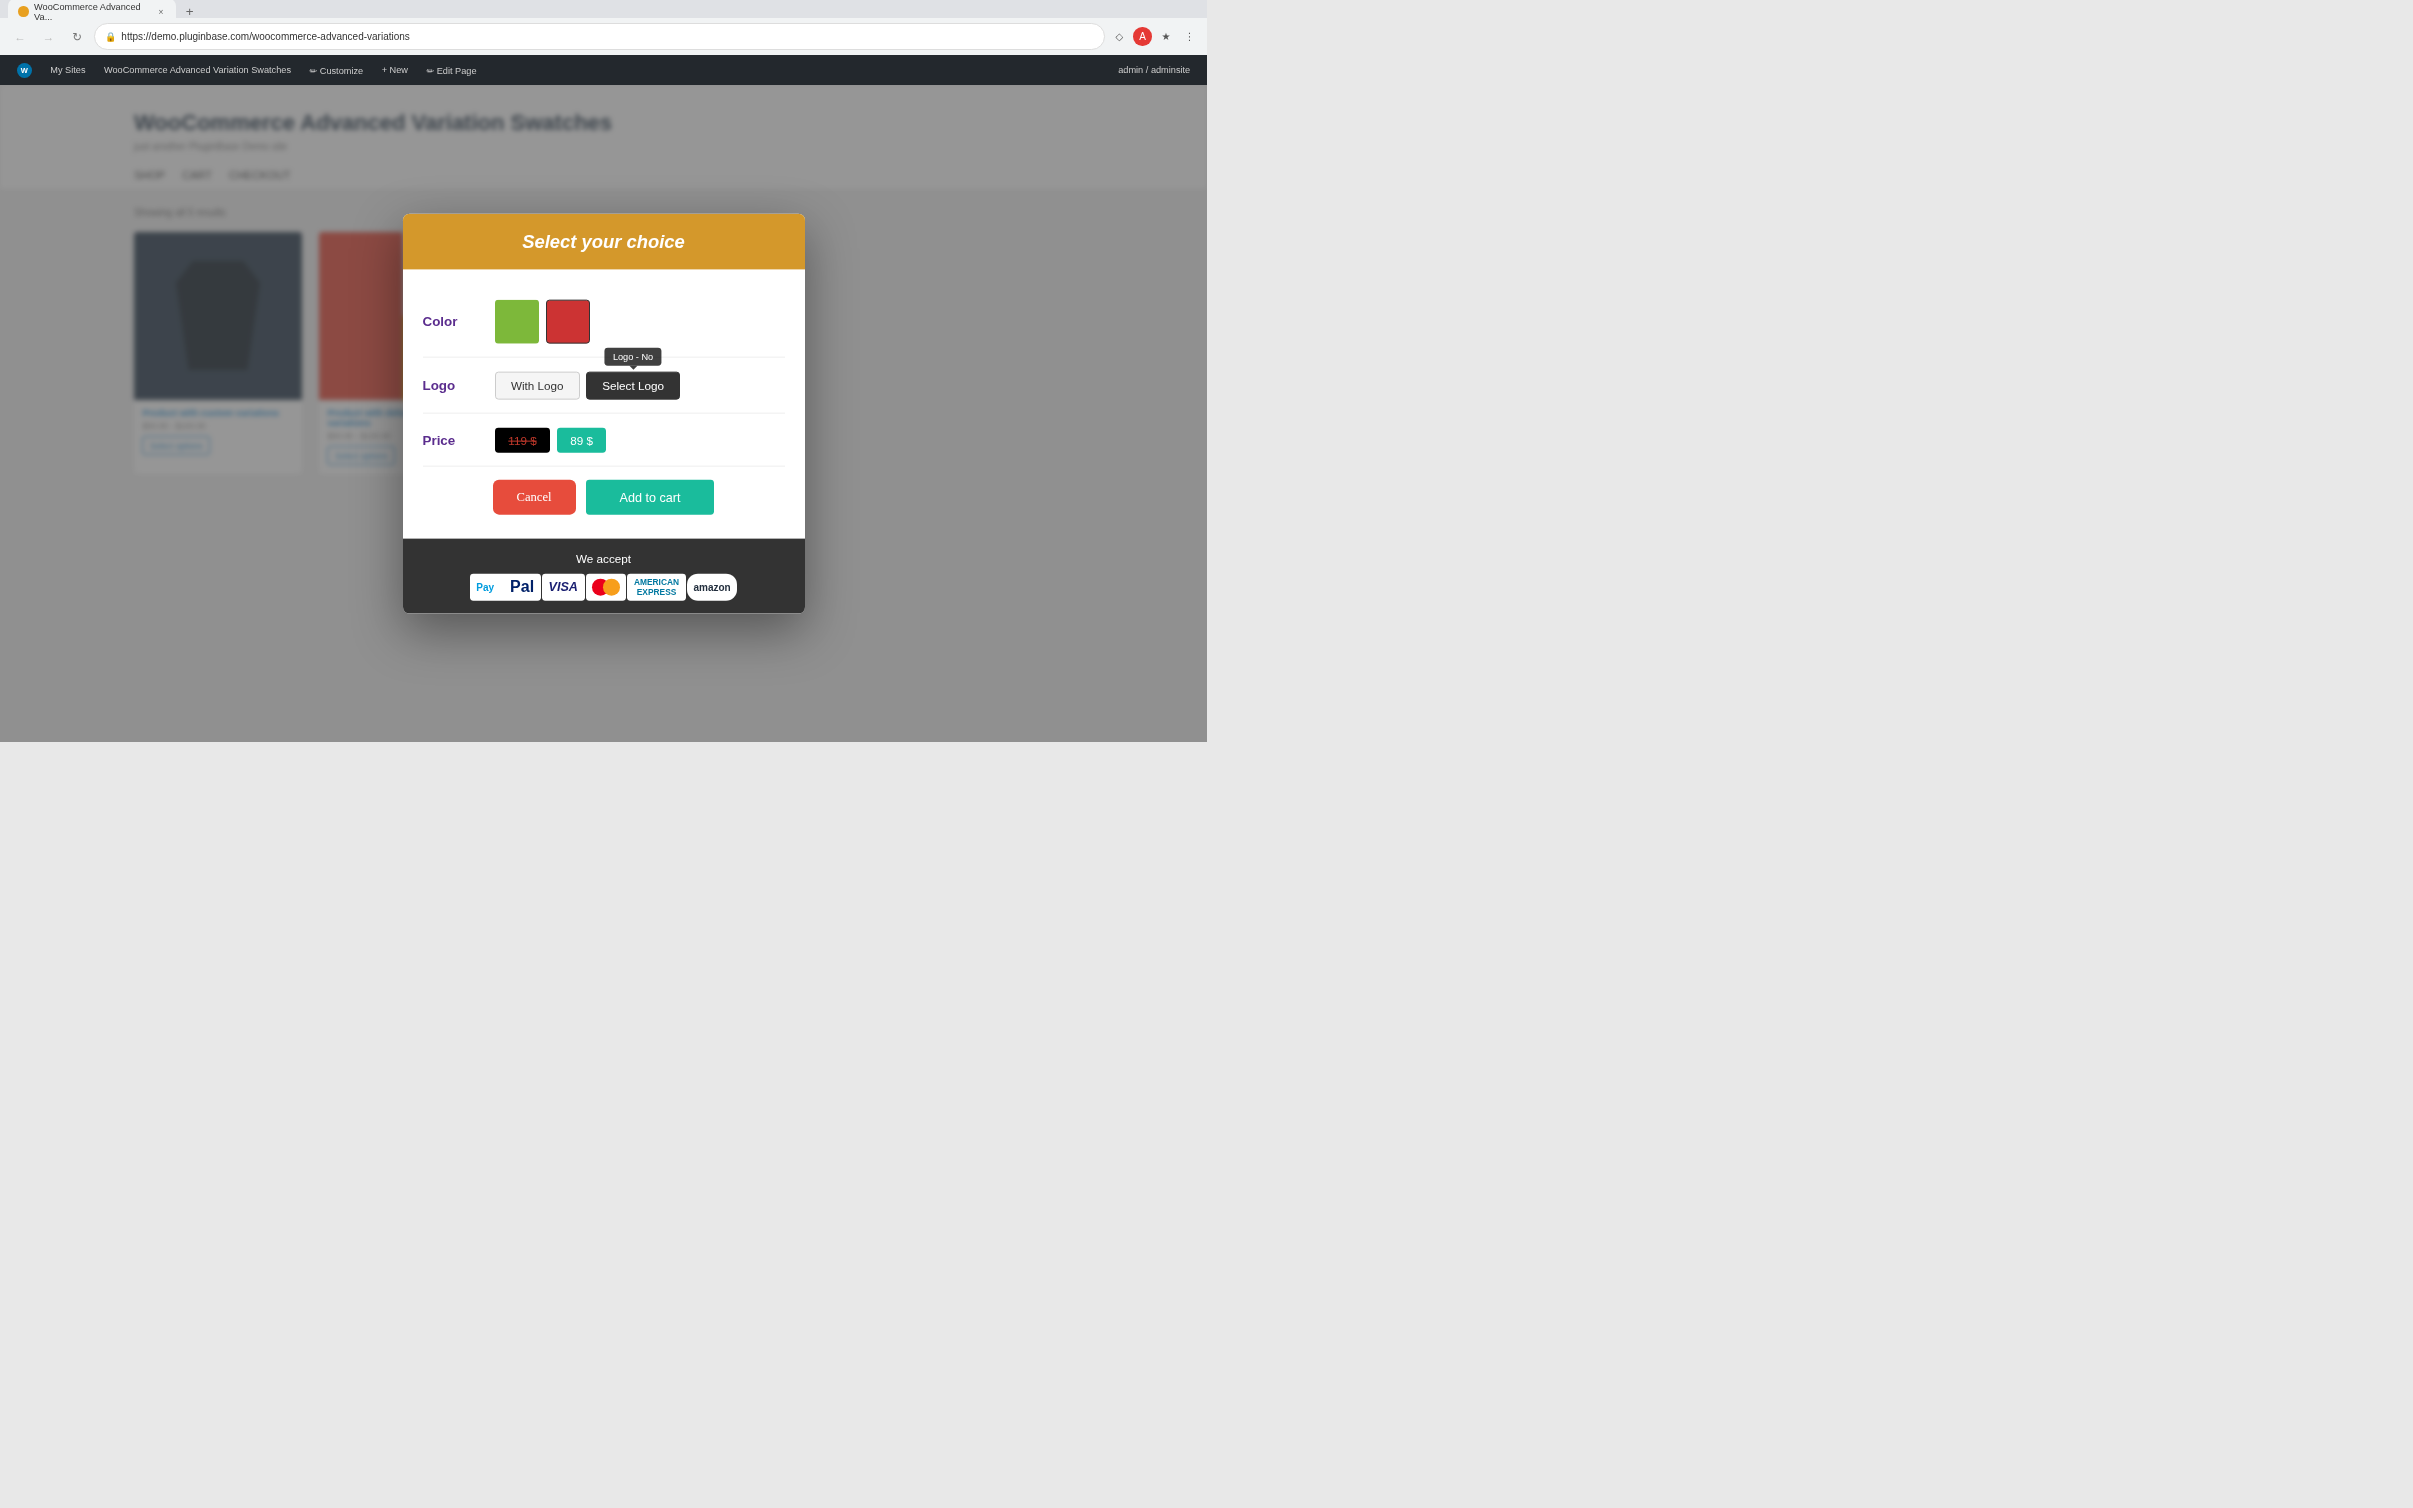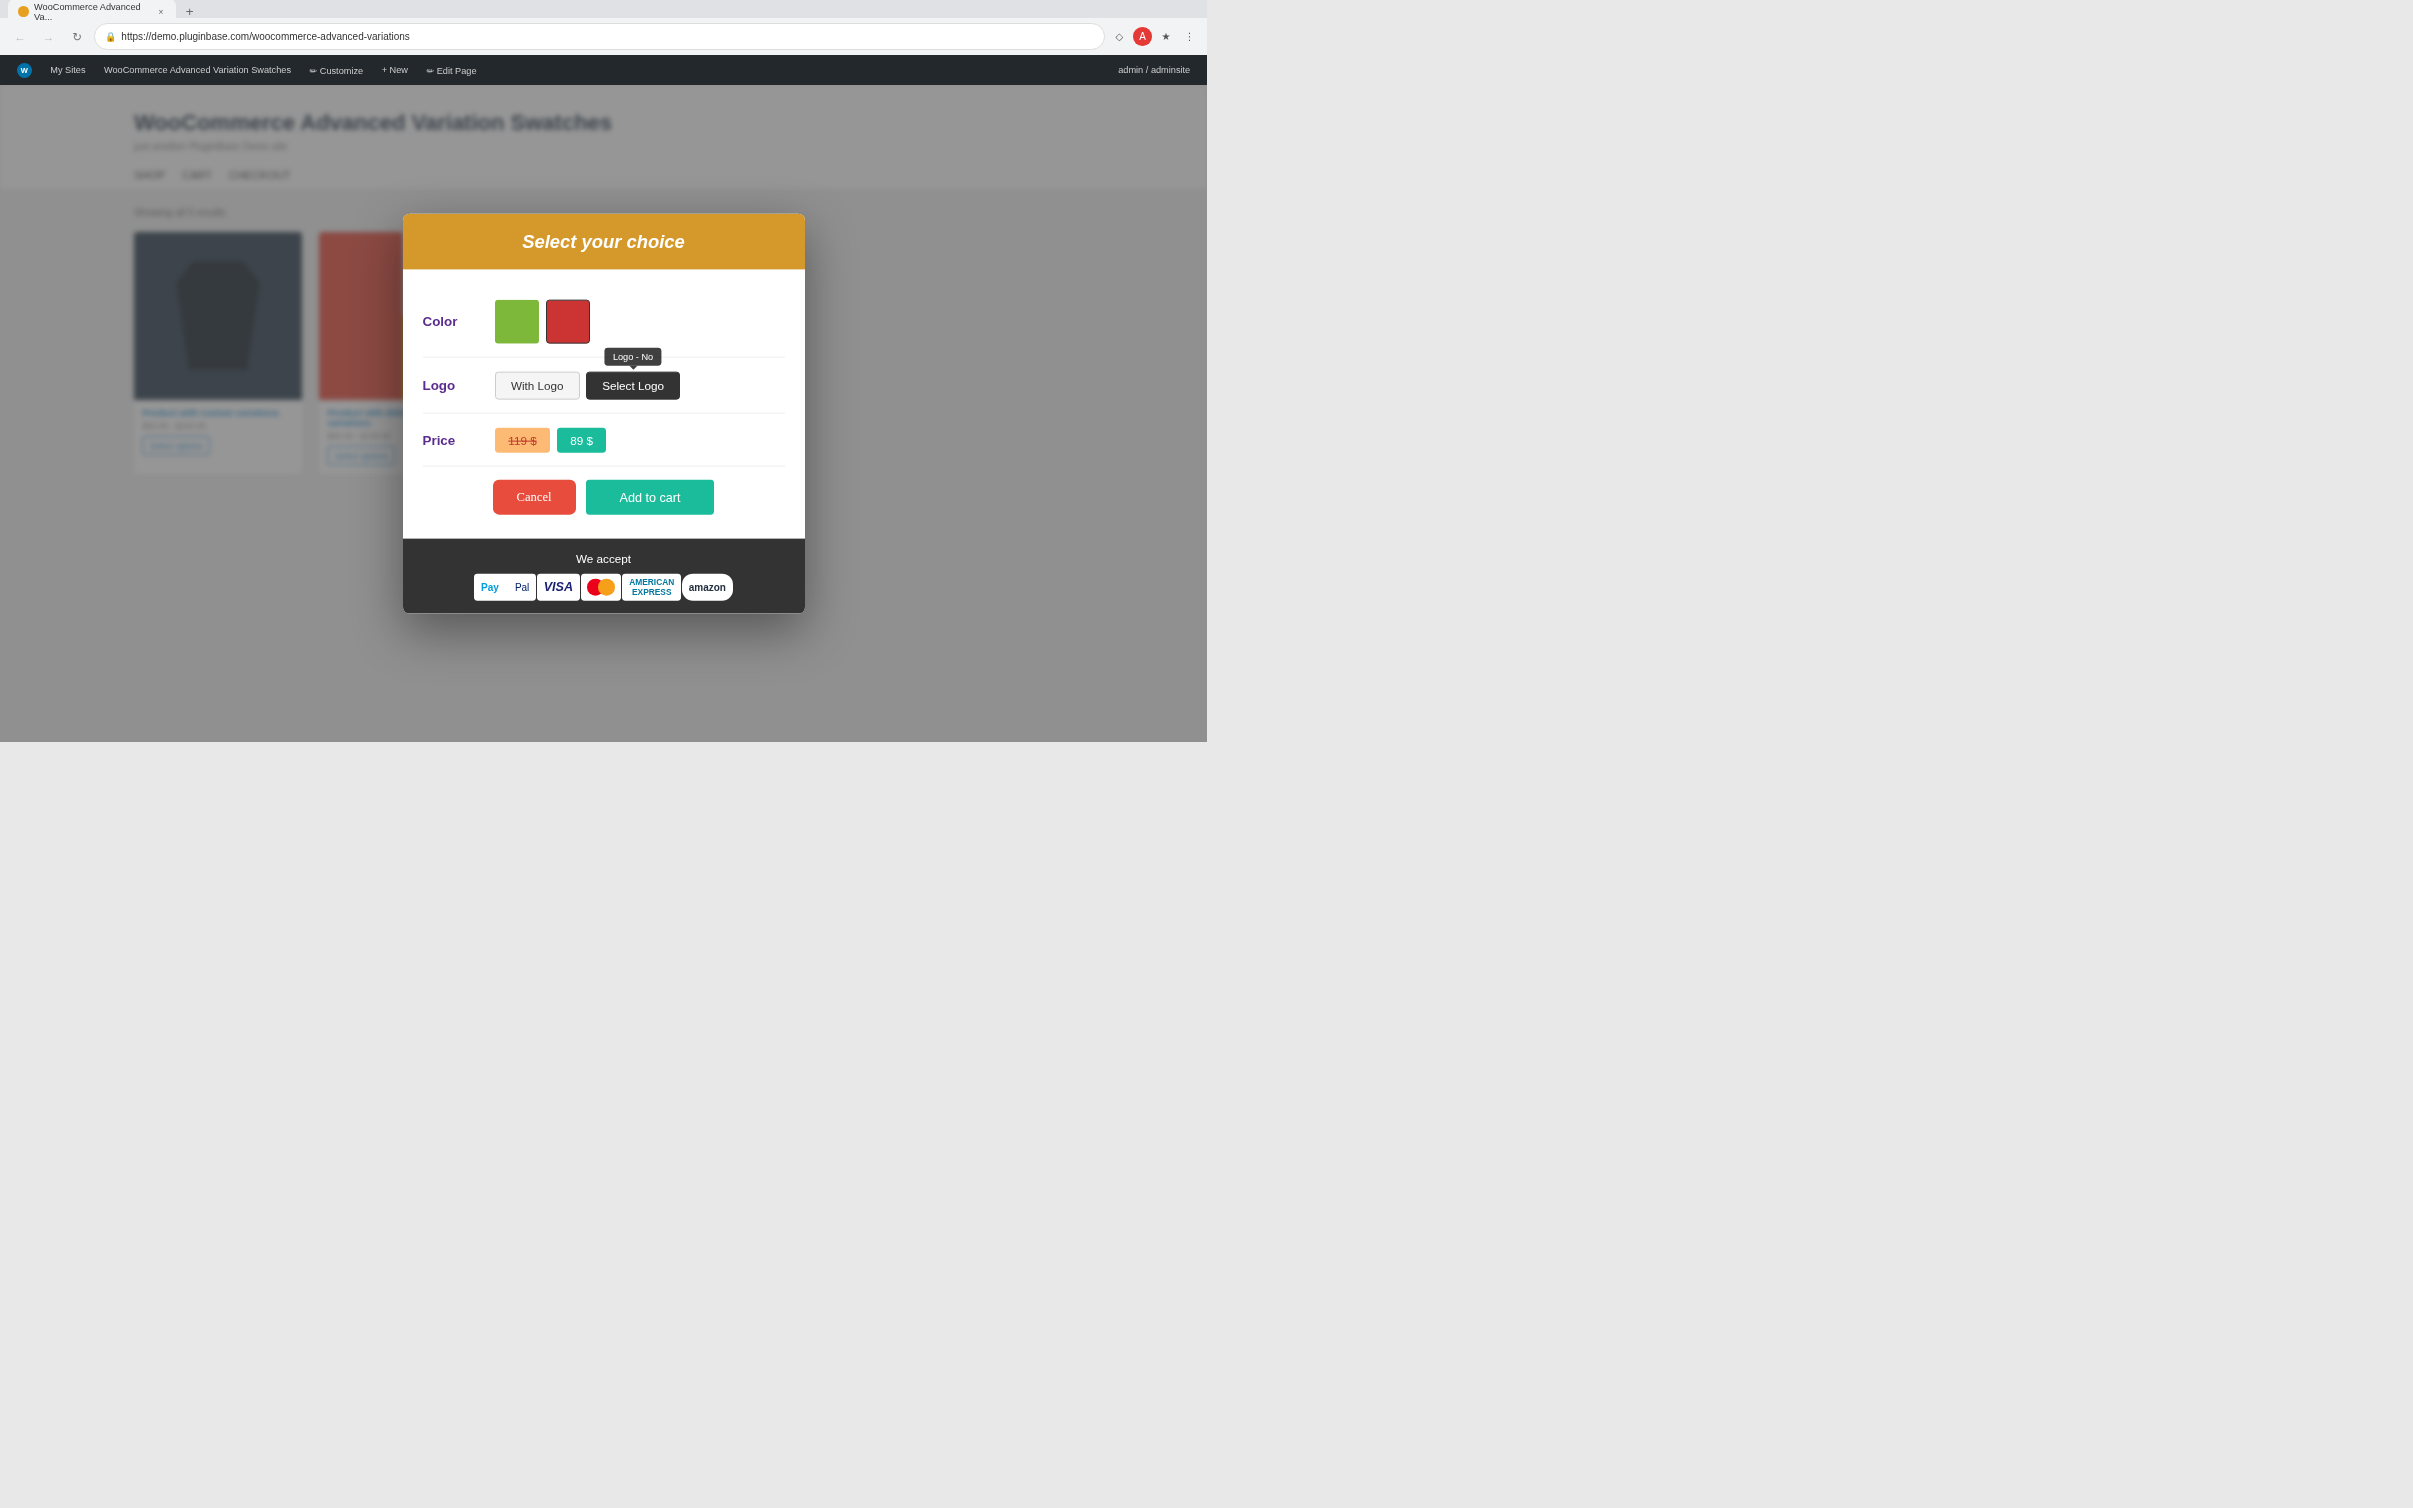--- a/index.html
+++ b/index.html
@@ -425,21 +425,21 @@
     
     .price-btn {
       padding: 5.9px 13.4px;
       border-radius: 3.4px;
       font-size: 11.7px;
       cursor: pointer;
       border: none;
     }
 
     .price-btn.strikethrough {
-      background: #fdba74;
+      background: #000000;
       color: #c0392b;
       text-decoration: line-through;
     }
 
     .price-btn.active {
       background: #1abc9c;
       color: #fff;
     }
 
     
@@ -675,21 +675,21 @@
       </div>
 
     </div>
 
     <div class="modal-footer">
       <div class="we-accept-title">We accept</div>
       <div class="payment-icons">
 
         <div class="payment-icon paypal">
           <span style="color:#009cde;font-weight:900;font-size:10px;">Pay</span>
-            <span style="color:#012169;font-weight:400;font-size:10px;margin-left:16px;">Pal</span>
+            <span style="color:#012169;font-weight:700;font-size:16px;margin-left:16px;">Pal</span>
         </div>
 
         <div class="payment-icon visa">
           <span style="color:#1a1f71;font-size:12.6px;font-weight:900;font-style:italic;">VISA</span>
         </div>
 
         <div class="payment-icon mastercard">
           <div class="mc-circle1"></div>
           <div class="mc-circle2"></div>
         </div>

